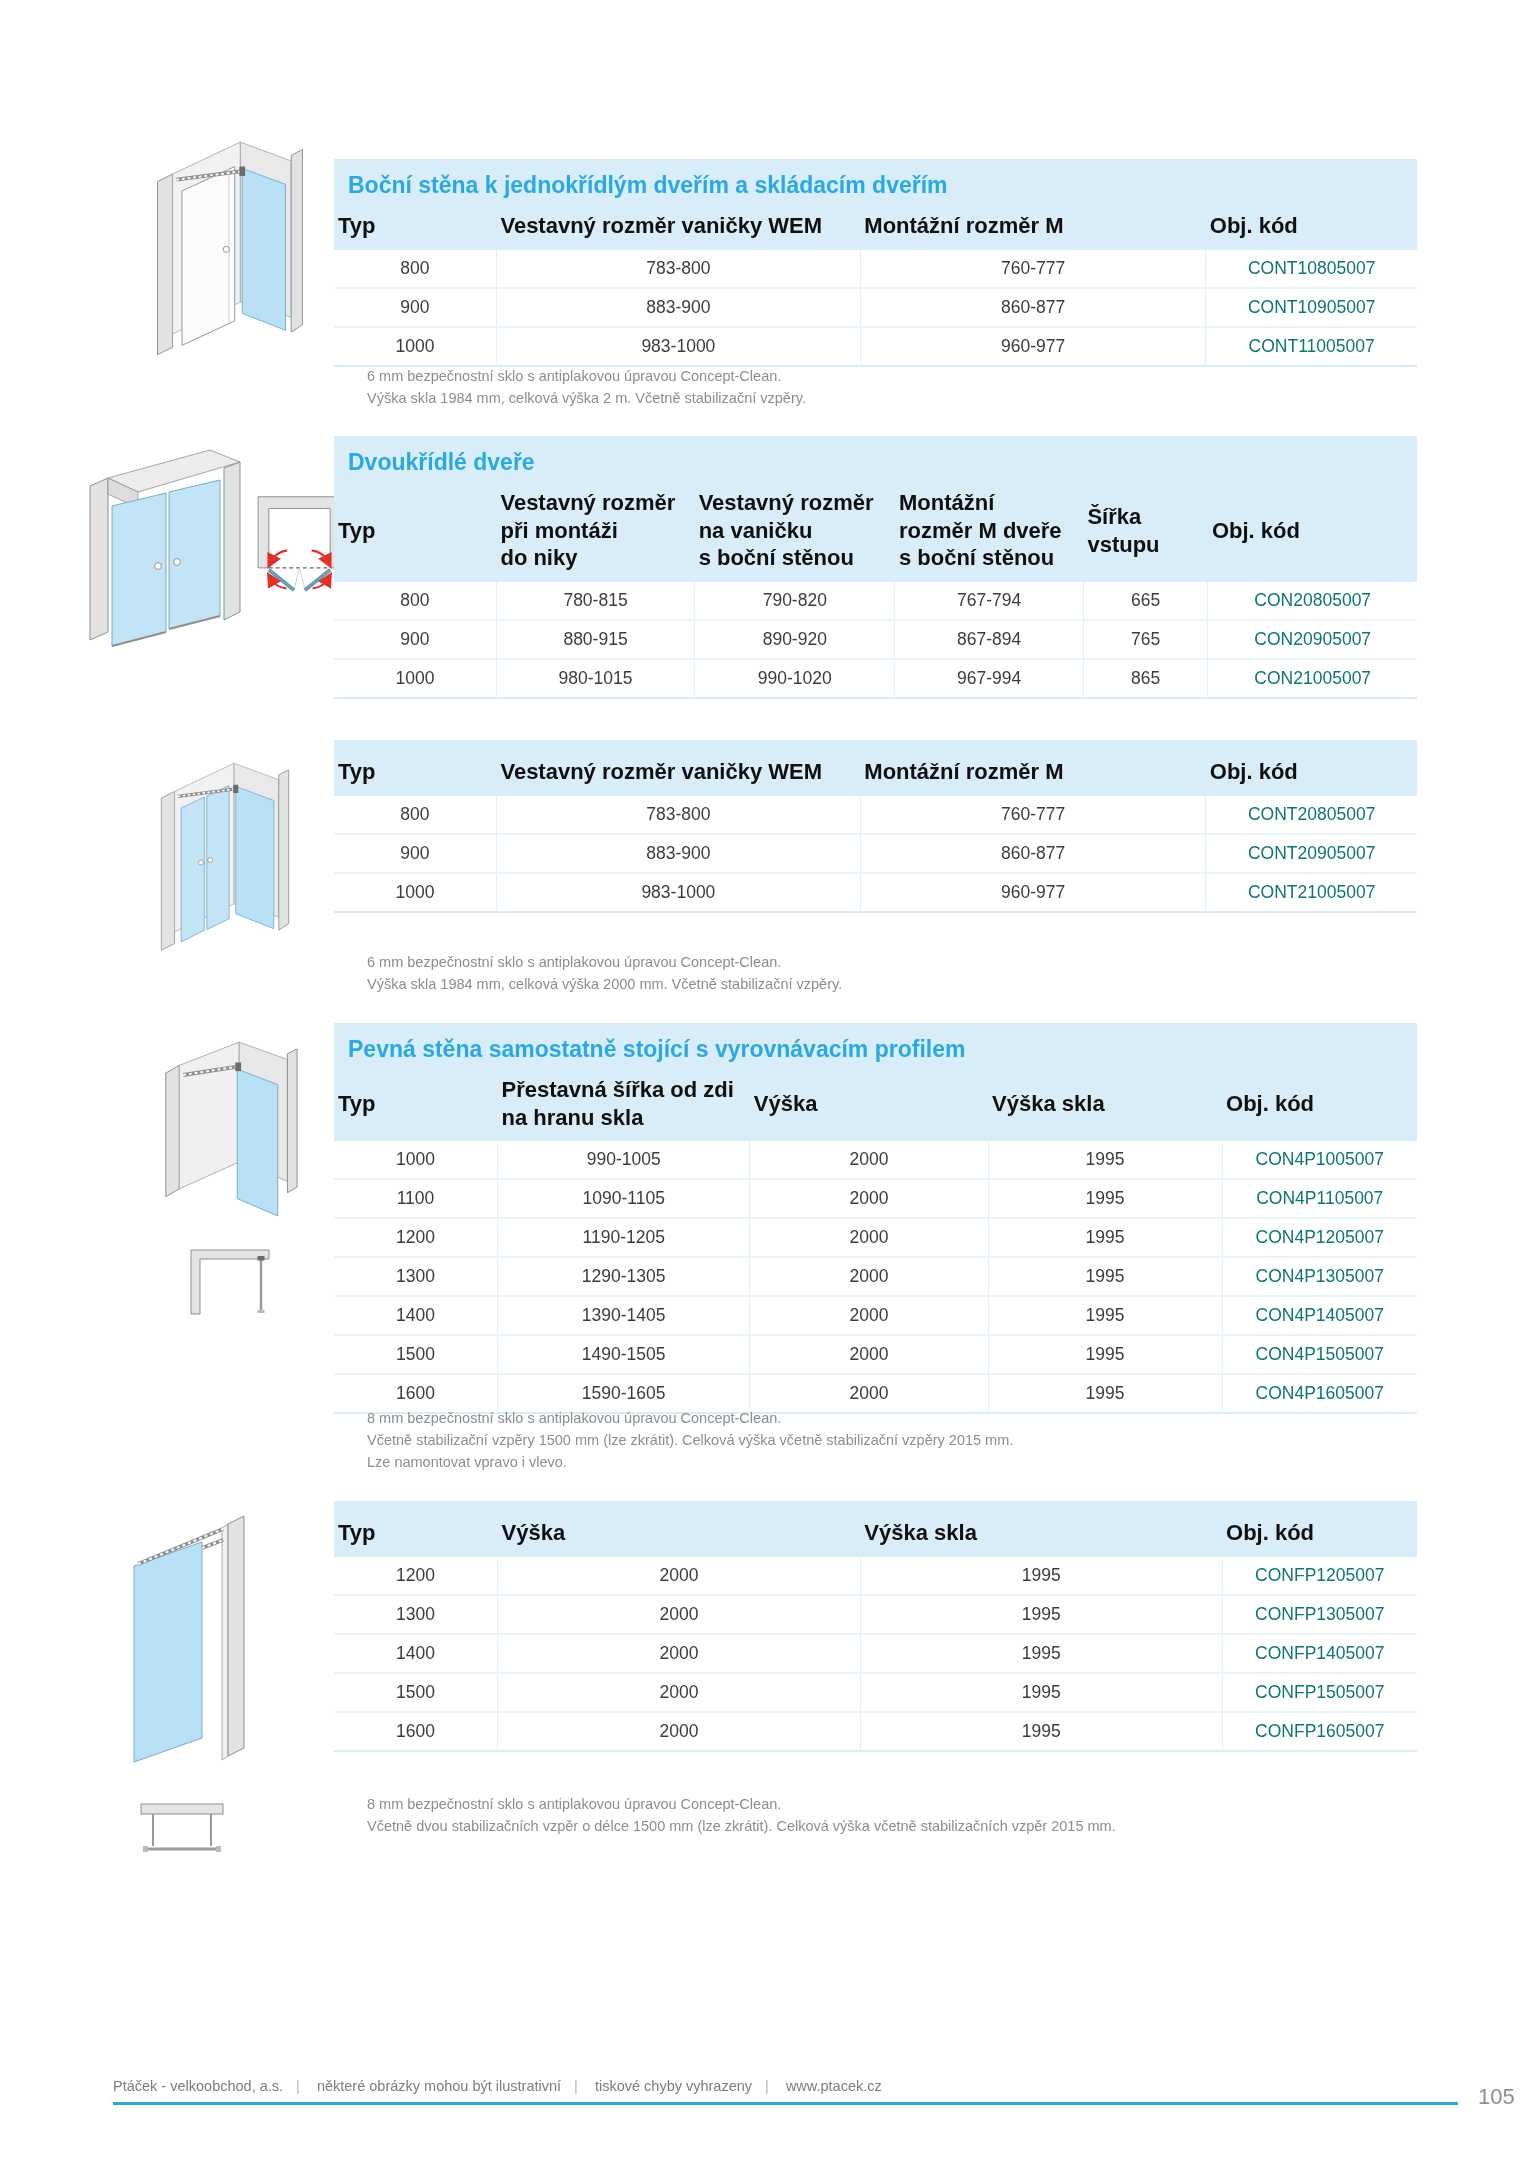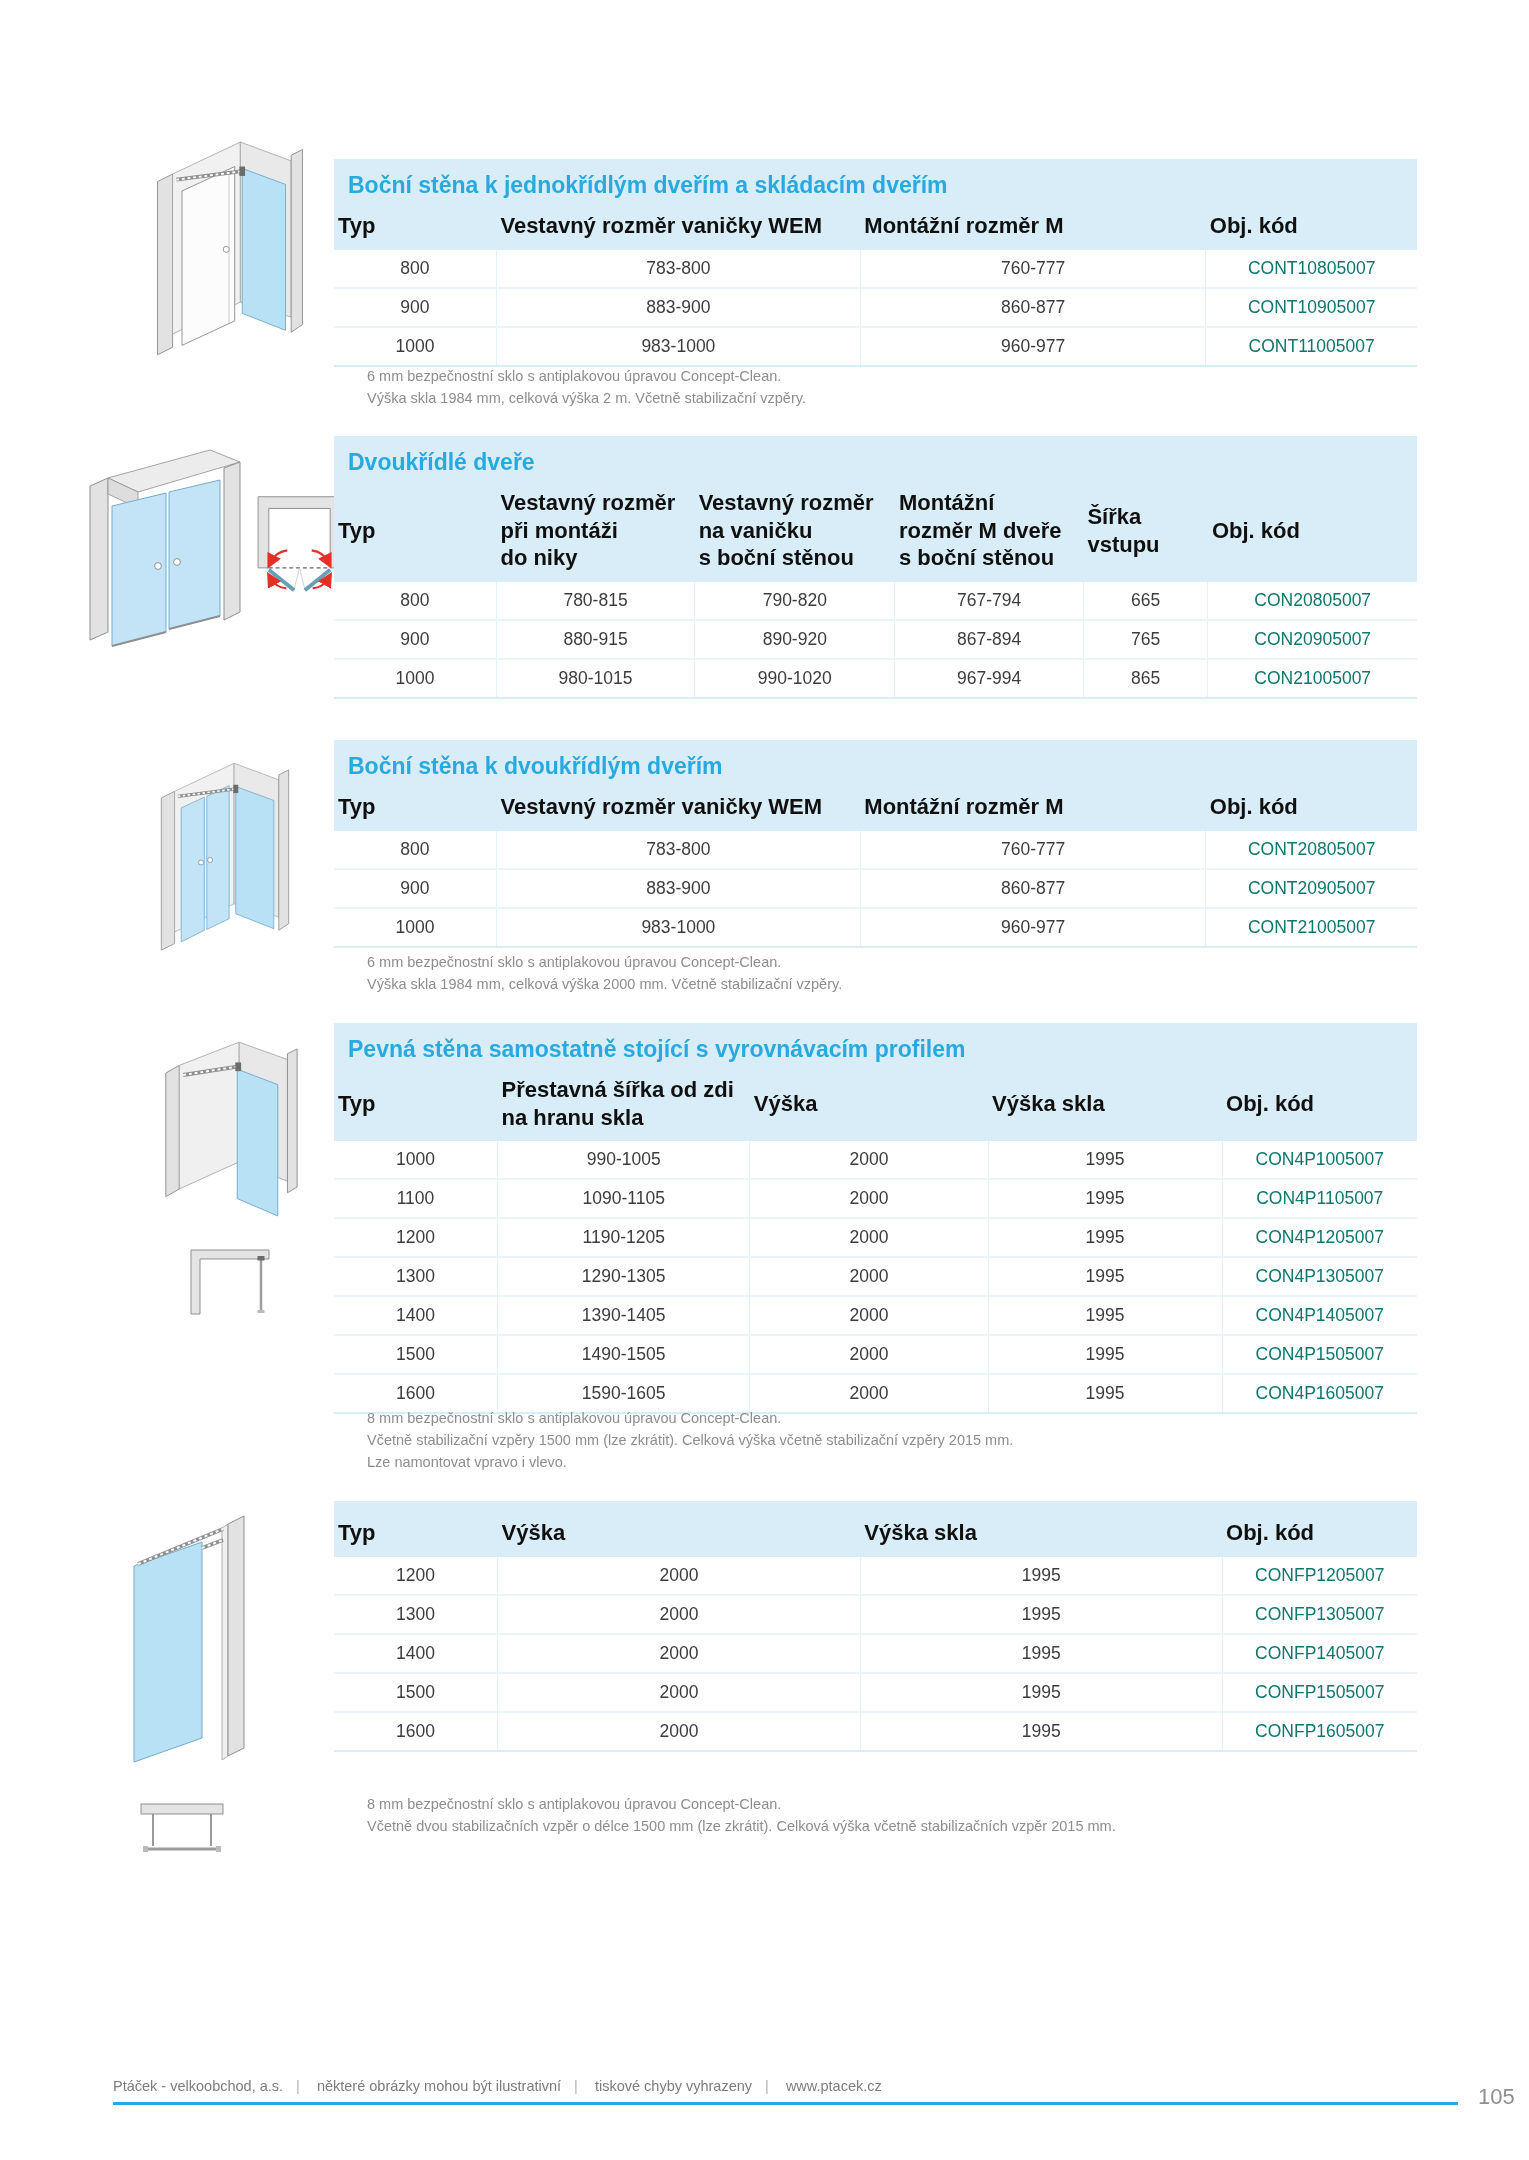--- a/index.html
+++ b/index.html
@@ -262,21 +262,20 @@
             <td>967-994</td>
             <td>865</td>
             <td class="code">CON21005007</td>
           </tr>
         </tbody>
       </table>
     </div>
 </section>
 
 <section class="panel" style="top:740px">
-  <h2 class="panel-title">Boční stěna k dvoukřídlým dveřím</h2>
   <div>
       <table class="grid">
         <colgroup>
           <col style="width: 15%;">
           <col style="width: 33.6%;">
           <col style="width: 31.9%;">
           <col style="width: 19.5%;">
         </colgroup>
         <thead>
           <tr>

